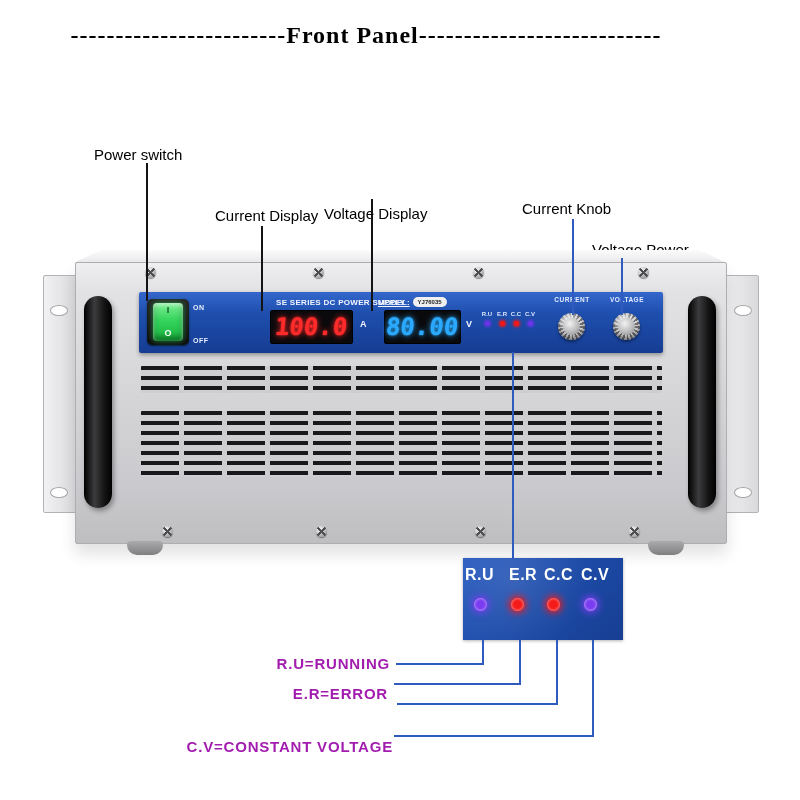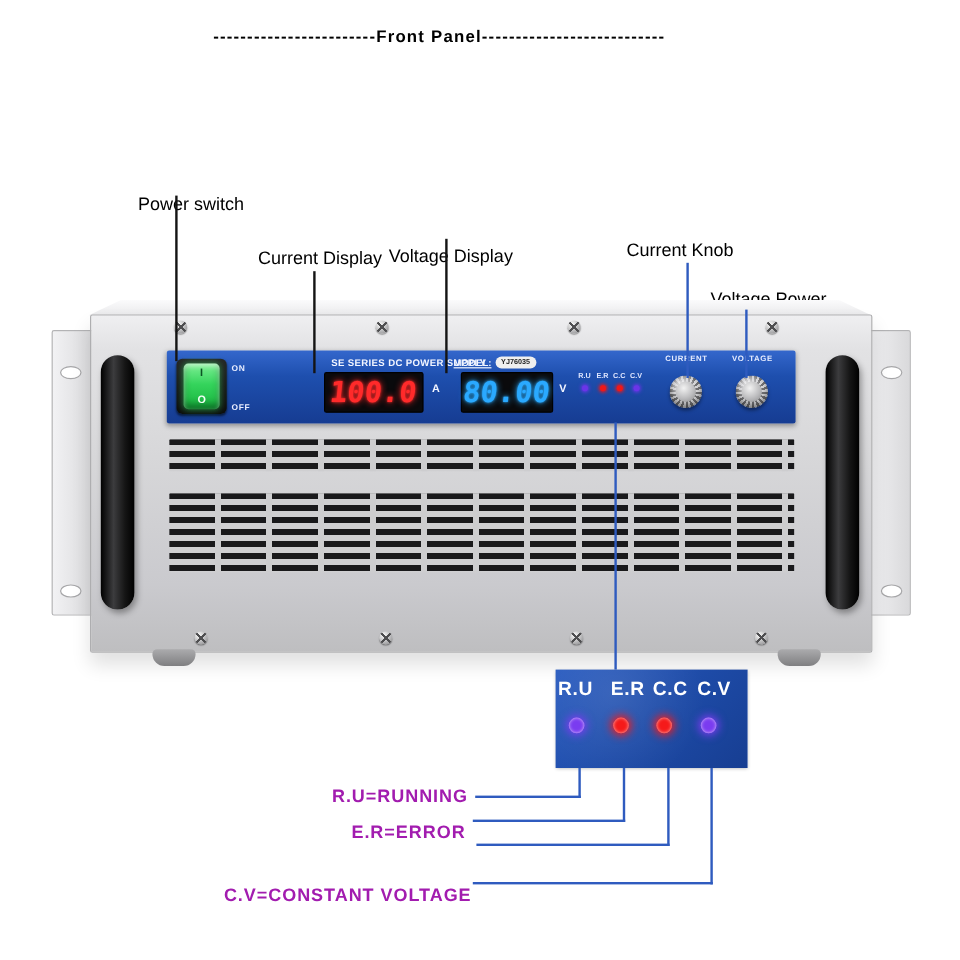--- a/index.html
+++ b/index.html
@@ -10,21 +10,21 @@
   }
   html,body{margin:0;padding:0;background:#ffffff;}
   .stage{
     position:relative;width:800px;height:800px;background:#ffffff;overflow:hidden;
     font-family:"Liberation Sans", sans-serif;color:#000;
   }
   .abs{position:absolute;}
   
   .fig-title{
     left:0;top:22px;width:732px;text-align:center;
-    font-size:14px;font-weight:700;letter-spacing:1px;white-space:nowrap;
+    font-size:24px;font-weight:700;letter-spacing:1px;white-space:nowrap;font-family:Liberation Serif, serif;
   }
   .callout{font-size:15px;font-weight:400;white-space:nowrap;}
   .vline{width:2px;}
   .vline.black{background:#141414;}
   .vline.blue{background:var(--line-blue);}
   
   .top-face{
     left:60px;top:250px;width:680px;height:13px;
     background:linear-gradient(180deg,#fbfbfc,#e9e9eb);
     clip-path:polygon(2% 100%, 6% 0, 94% 0, 98% 100%);
@@ -145,21 +145,21 @@
   .elbow{border-bottom:2px solid var(--line-blue);border-right:2px solid var(--line-blue);}
   .legend-text{font-size:15px;font-weight:700;letter-spacing:0.8px;color:#a21caf;text-align:right;white-space:nowrap;}
 </style>
 </head>
 <body>
 
 <div class="stage">
 
   <div class="abs fig-title">------------------------Front Panel---------------------------</div>
 
-  <div class="abs callout" style="left:115px;top:146px;margin-top:16px;">Power switch</div>
+  <div class="abs callout" style="left:94px;top:146px;">Power switch</div>
   <div class="abs callout" style="left:215px;top:207px;">Current Display</div>
   <div class="abs callout" style="left:324px;top:181px;margin-top:24px;">Voltage Display</div>
   <div class="abs callout" style="left:522px;top:200px;">Current Knob</div>
   <div class="abs callout" style="left:592px;top:241px;">Voltage Power</div>
 
   <div class="abs top-face"></div>
   <div class="abs ear" style="left:43px;">
     <div class="abs ear-hole" style="left:6px;top:29px;"></div>
     <div class="abs ear-hole" style="left:6px;top:211px;"></div>
   </div>

